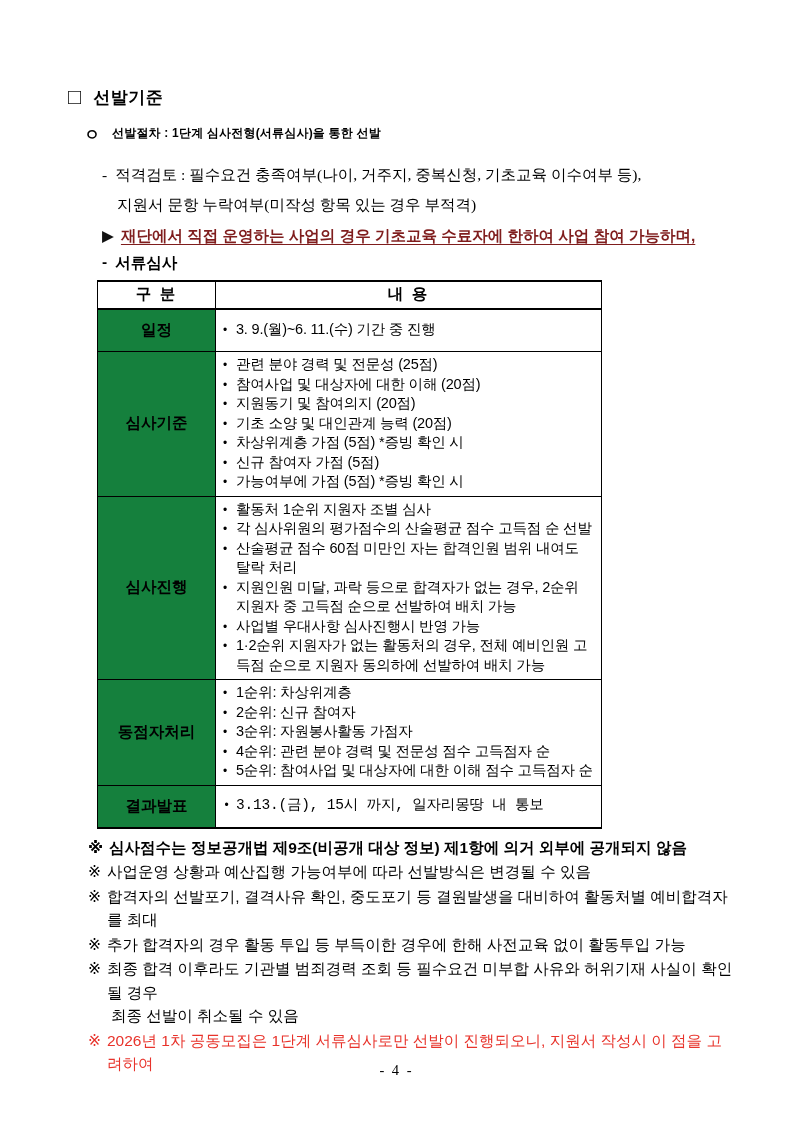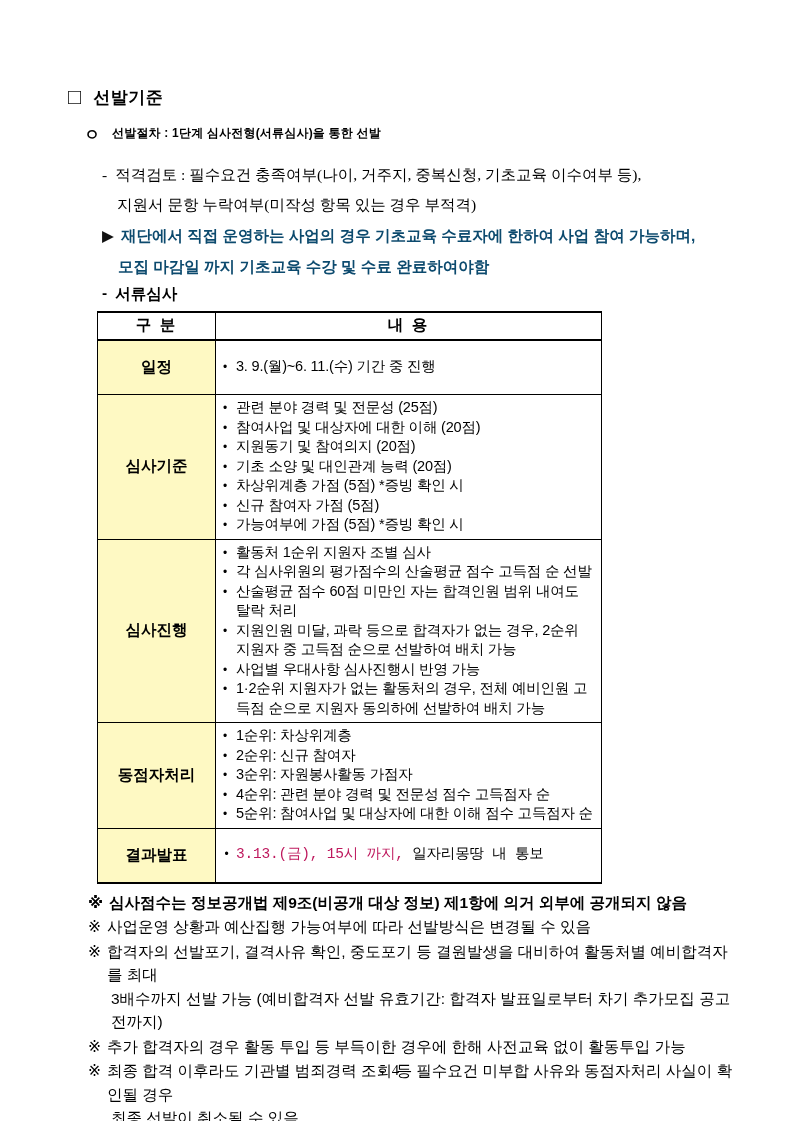--- a/index.html
+++ b/index.html
@@ -22,44 +22,44 @@
   .proc-line .b { font-size: 16px; font-weight: bold; }
   .proc-line .t { font-size: 12px; font-weight: bold; letter-spacing: 0.2px; }
 
   .elig { margin-left: 34px; font-family: "Liberation Serif", "DejaVu Serif", serif; font-size: 15.5px; }
   .elig .l1 { display: flex; gap: 8px; line-height: 30px; }
   .elig .l2 { margin-left: 15px; line-height: 30px; }
 
   .hl { margin-left: 34px; font-size: 15.5px; font-weight: bold; }
   .hl .l1 { display: flex; gap: 7px; line-height: 31px; }
   .hl .marker { color: #111; flex: 0 0 auto; }
-  .hl .txt { color: #0c4a6e; text-underline-offset: 3px; }
+  .hl .txt { color: #7f1d1d; text-decoration: underline; text-underline-offset: 3px; }
   .hl .l2 { margin-left: 16px; line-height: 31px; }
 
   .docrev { margin-left: 34px; margin-top: 2px; margin-bottom: 6px; display: flex; gap: 8px; font-size: 15.5px; font-weight: bold; }
 
   
   table.review { border-collapse: collapse; margin-left: 29px; width: 505px; table-layout: fixed; }
   table.review th, table.review td { border: 1px solid #000; vertical-align: middle; }
   table.review col.c1 { width: 118px; }
   table.review thead th {
     border-top: 2.5px solid #000; border-bottom: 2.5px solid #000;
     font-size: 15.5px; font-weight: bold; text-align: center; padding: 2px 0 3px;
     background: #ffffff; letter-spacing: 2px;
   }
   td.lbl {
-    background: #fef9c3; font-weight: bold; font-size: 15.5px;
-    text-align: center; padding: 16px 0;
+    background: #15803d; font-weight: bold; font-size: 15.5px;
+    text-align: center; padding: 10px 0;
   }
   td.cnt { padding: 3px 6px 4px 7px; font-size: 14.5px; }
   .item { display: flex; line-height: 19.5px; }
   .item .bu { flex: 0 0 13px; text-align: left; font-size: 12px; transform: translateY(1px); }
   .item .tx { flex: 1; letter-spacing: -0.2px; }
   tr.last td { border-bottom: 2.5px solid #000; font-family: Liberation Mono, monospace; }
-  .blue { color: #be185d; }
+  .blue { color: #000000; }
 
   
   .notes { margin-top: 7px; margin-left: 20px; font-size: 15.5px; }
   .note { margin-bottom: 1px; }
   .note .l { display: flex; gap: 6px; line-height: 23.5px; }
   .note .mk { flex: 0 0 auto; }
   .note .cont { margin-left: 23px; line-height: 23.5px; }
   .note.bold { font-weight: bold; }
   .note.red { color: #e8332b; }
 
@@ -91,23 +91,20 @@
       <span>적격검토 : 필수요건 충족여부(나이, 거주지, 중복신청, 기초교육 이수여부 등),</span>
     </div>
     <div class="l2">지원서 문항 누락여부(미작성 항목 있는 경우 부적격)</div>
   </div>
 
   <div class="hl">
     <div class="l1">
       <span class="marker">▶</span>
       <span class="txt">재단에서 직접 운영하는 사업의 경우 기초교육 수료자에 한하여 사업 참여 가능하며,</span>
     </div>
-    <div class="l2">
-      <span class="txt">모집 마감일 까지 기초교육 수강 및 수료 완료하여야함</span>
-    </div>
   </div>
 
   <div class="docrev">
     <span>-</span>
     <span>서류심사</span>
   </div>
 
   <table class="review">
     <colgroup>
         <col class="c1">
@@ -239,32 +236,31 @@
       <div class="l">
           <span class="mk">※</span>
           <span>사업운영 상황과 예산집행 가능여부에 따라 선발방식은 변경될 수 있음</span>
         </div>
     </div>
     <div class="note">
       <div class="l">
           <span class="mk">※</span>
           <span>합격자의 선발포기, 결격사유 확인, 중도포기 등 결원발생을 대비하여 활동처별 예비합격자를 최대</span>
         </div>
-      <div class="cont">3배수까지 선발 가능 (예비합격자 선발 유효기간: 합격자 발표일로부터 차기 추가모집 공고 전까지)</div>
     </div>
     <div class="note">
       <div class="l">
           <span class="mk">※</span>
           <span>추가 합격자의 경우 활동 투입 등 부득이한 경우에 한해 사전교육 없이 활동투입 가능</span>
         </div>
     </div>
     <div class="note">
       <div class="l">
           <span class="mk">※</span>
-          <span>최종 합격 이후라도 기관별 범죄경력 조회 등 필수요건 미부합 사유와 동점자처리 사실이 확인될 경우</span>
+          <span>최종 합격 이후라도 기관별 범죄경력 조회 등 필수요건 미부합 사유와 허위기재 사실이 확인될 경우</span>
         </div>
       <div class="cont">최종 선발이 취소될 수 있음</div>
     </div>
     <div class="note red">
       <div class="l">
           <span class="mk">※</span>
           <span>2026년 1차 공동모집은 1단계 서류심사로만 선발이 진행되오니, 지원서 작성시 이 점을 고려하여</span>
         </div>
 
     </div>

